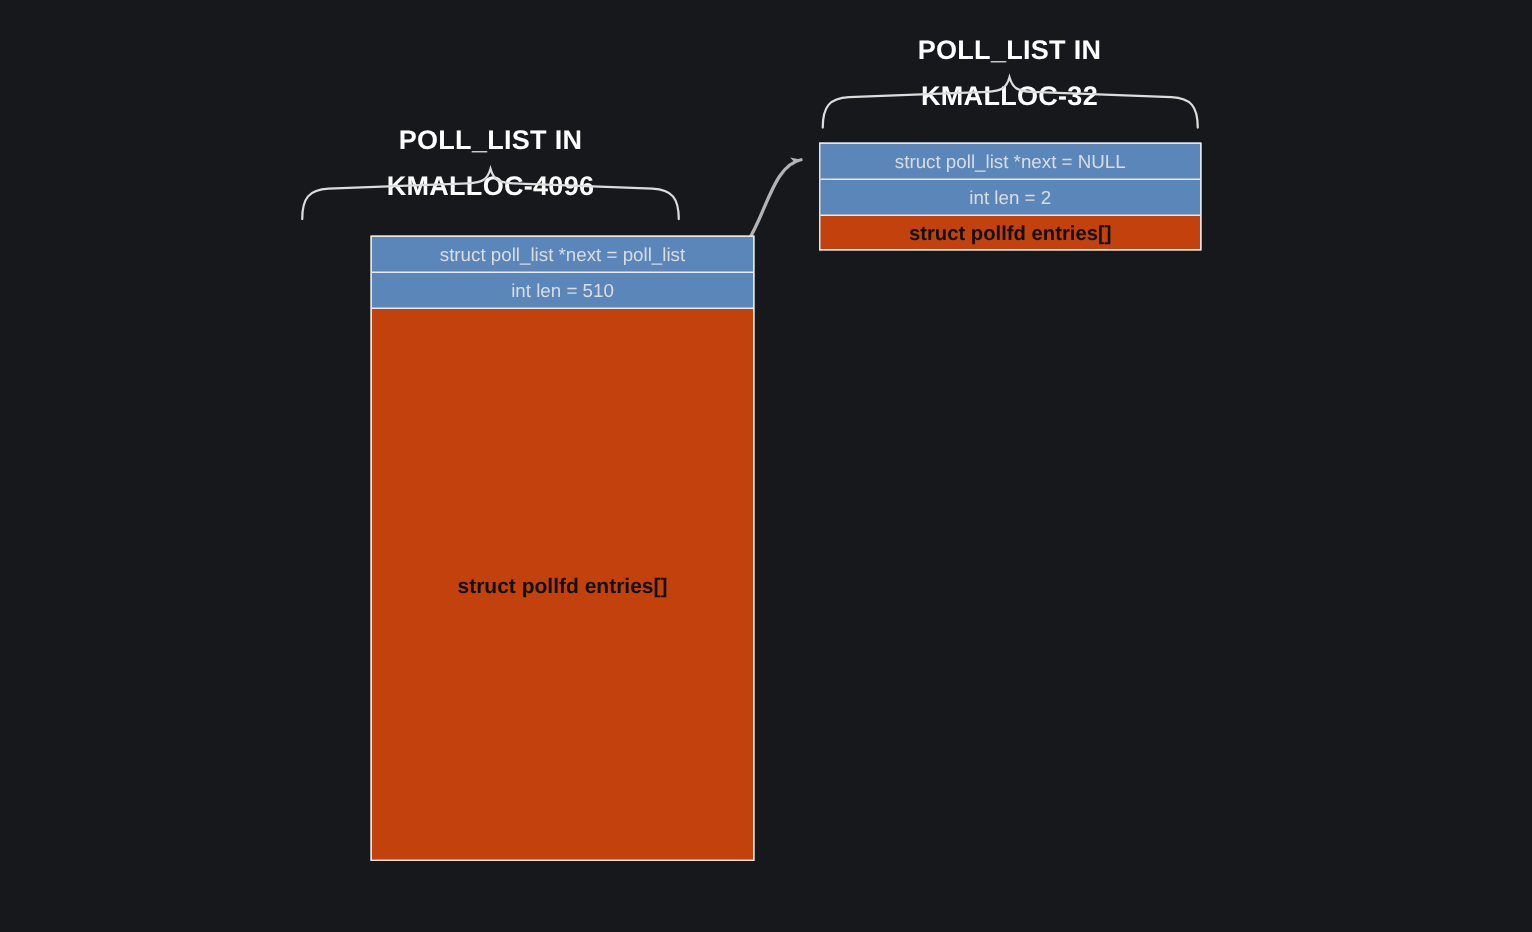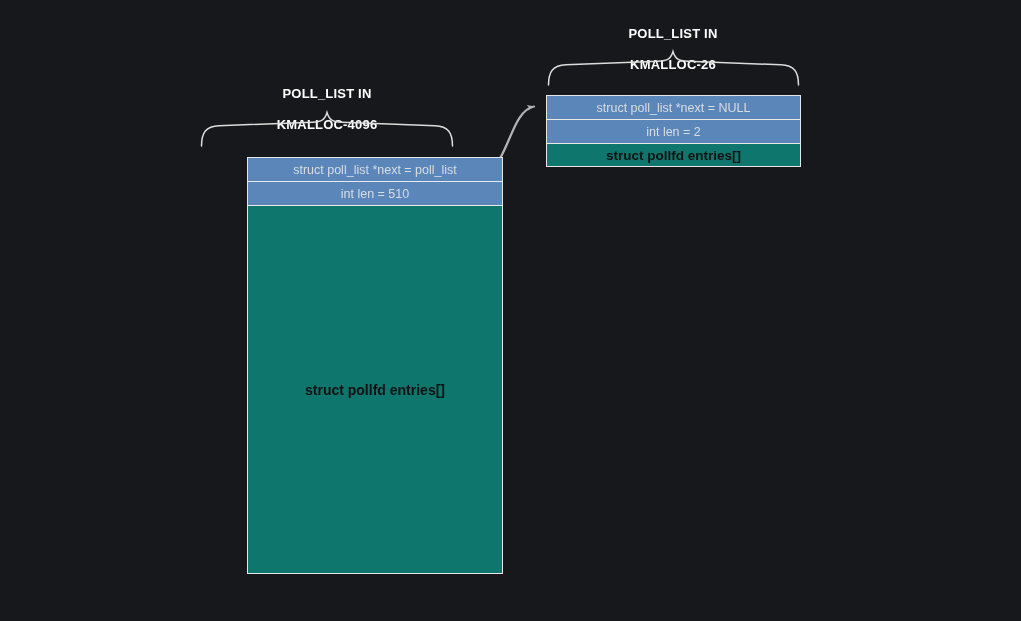--- a/index.html
+++ b/index.html
@@ -20,21 +20,21 @@
     position: absolute;
     inset: 0;
     background: #17181b;
   }
 
   
   .group-label {
     position: absolute;
     color: #ffffff;
     font-weight: bold;
-    font-size: 13px;
+    font-size: 18px;
     line-height: 15.5px;
     text-align: center;
     letter-spacing: 0.2px;
     white-space: pre-line;
     user-select: none;
   }
   .group-label .l1 { display: block; }
   .group-label .l2 { display: block; }
 
   
@@ -63,21 +63,21 @@
     text-align: center;
     border-bottom: 1px solid #e9e9e9;
   }
   .row.blue {
     background: #5b86ba;
     color: #d9dde1;
     font-size: 12.5px;
     font-weight: normal;
   }
   .row.gray {
-    background: #0f766e;
+    background: #c2410c;
     color: #111111;
     font-weight: bold;
     font-size: 14px;
     border-bottom: none;
     flex: 1 1 auto;
   }
 
   
   #block-left {
     left: 199px;
@@ -107,21 +107,21 @@
 
 <div class="canvas">
 
   <div class="group-label" id="label-left">
     <span class="l1">POLL_LIST IN</span>
     <span class="l2">KMALLOC-4096</span>
   </div>
 
   <div class="group-label" id="label-right">
     <span class="l1">POLL_LIST IN</span>
-    <span class="l2">KMALLOC-26</span>
+    <span class="l2">KMALLOC-32</span>
   </div>
 
   <svg class="overlay" viewBox="0 0 1021 621">
     <defs>
       <marker id="arrowHead" markerWidth="9" markerHeight="9" refX="7.2" refY="3.1" orient="auto" markerUnits="userSpaceOnUse">
         <path d="M0.4,0.3 L7.6,3.1 L0.4,5.9 L2.1,3.1 Z" fill="#b3b3b3"></path>
       </marker>
     </defs>
 
     <g>

